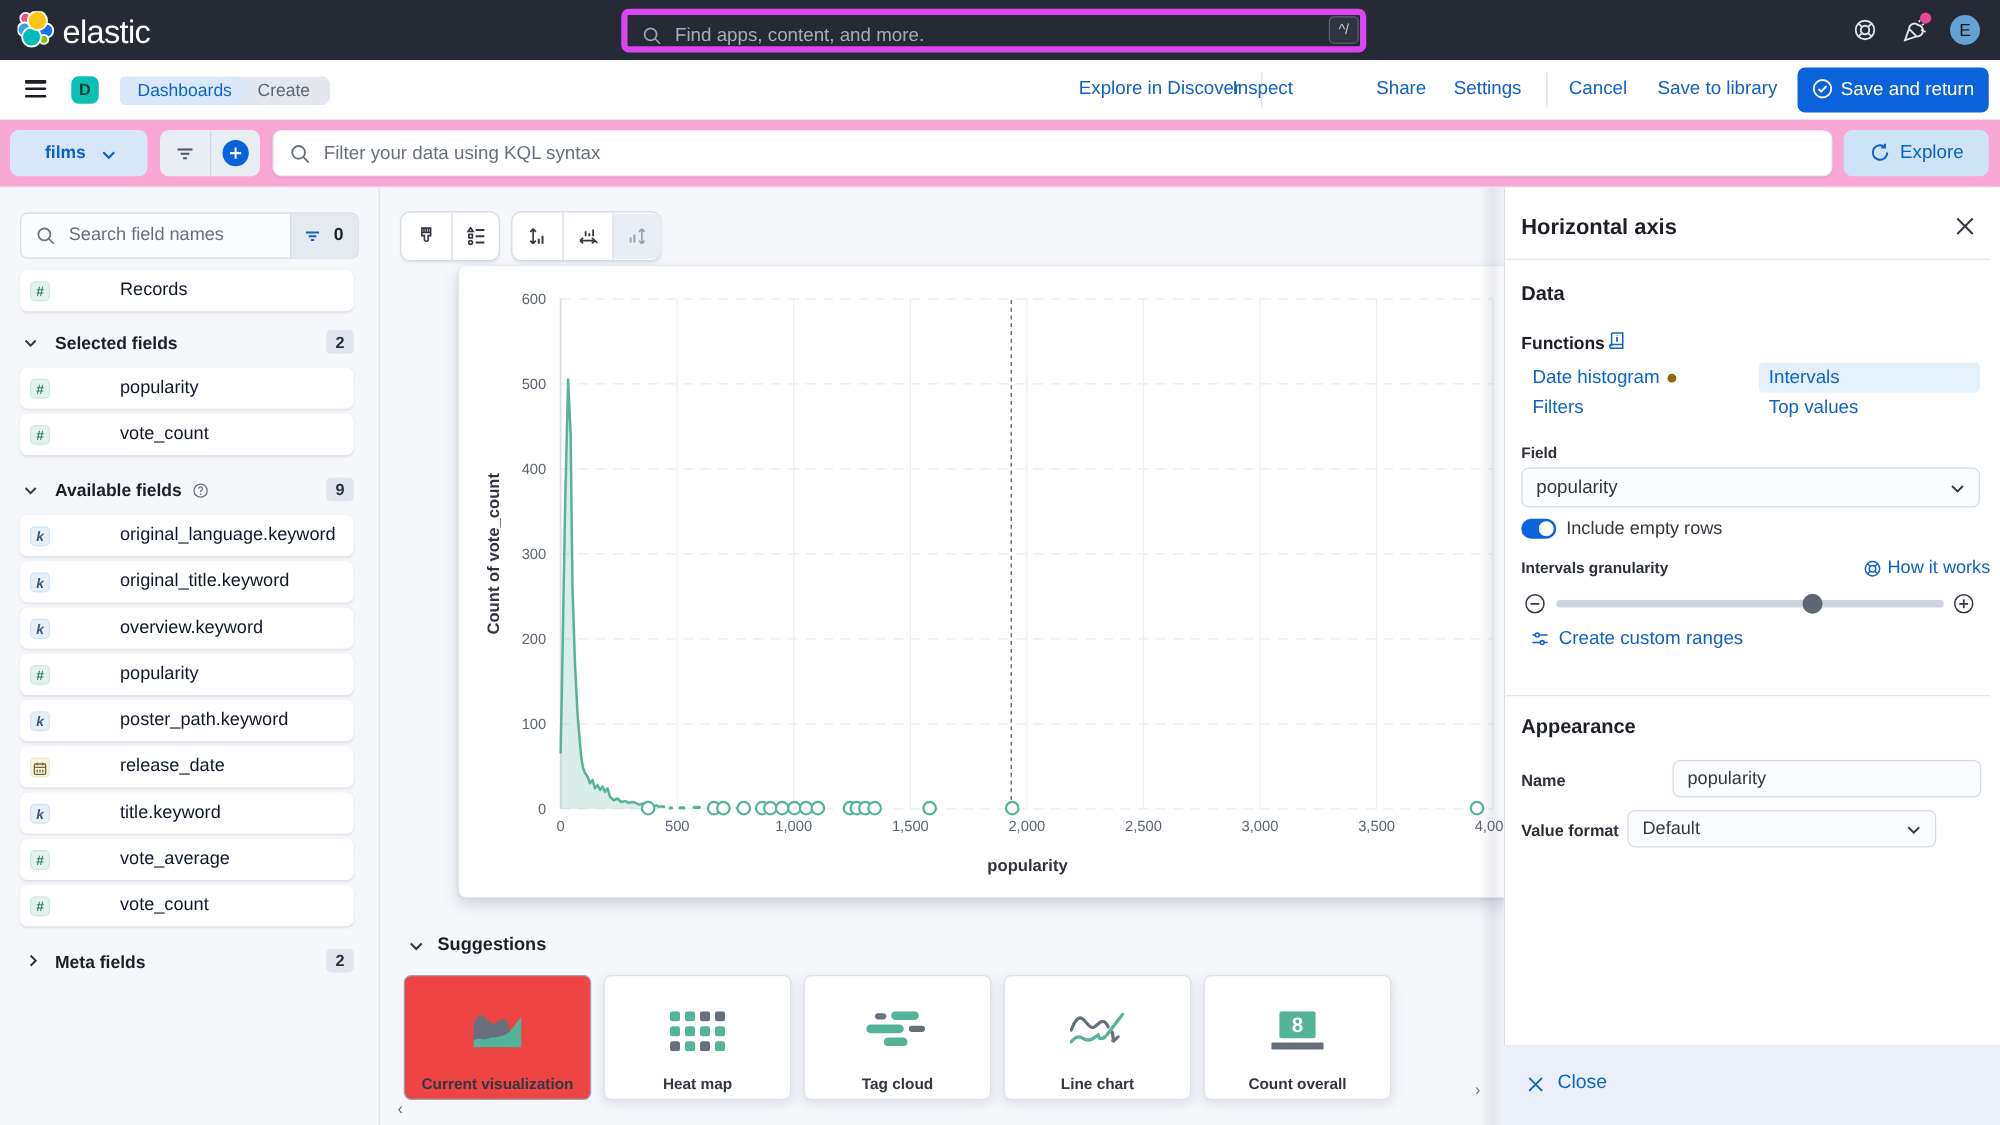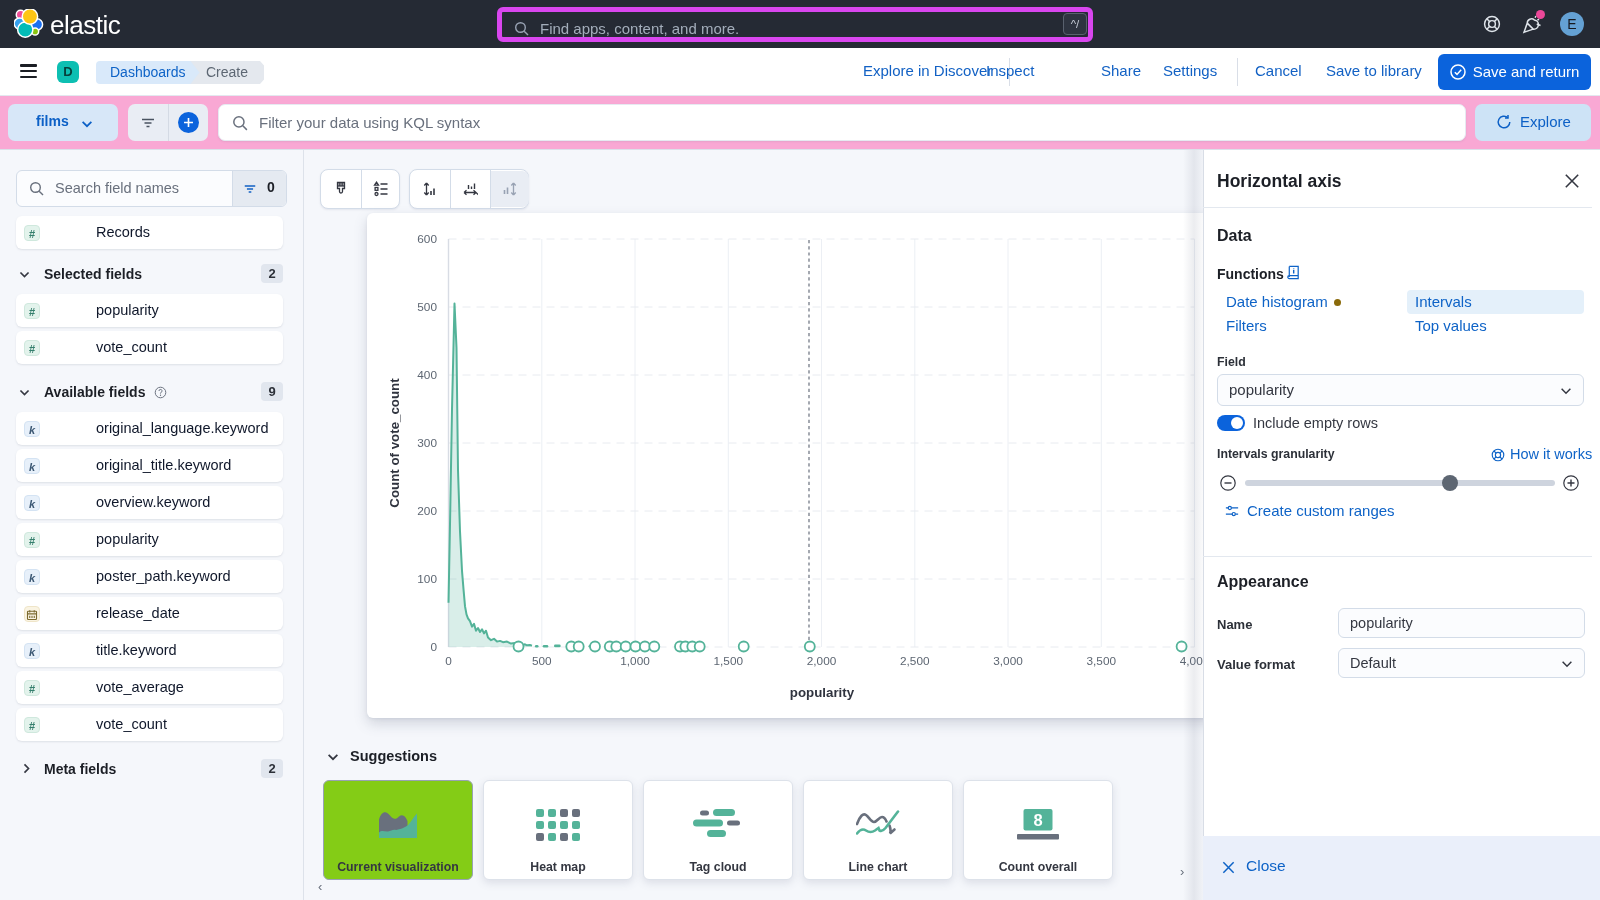--- a/index.html
+++ b/index.html
@@ -54,21 +54,21 @@
 
 .tbgrp { position:absolute; top:169px; height:40px; background:#fff; border:1px solid #d3dce8; border-radius:8px; box-shadow:0 1px 2px rgba(100,110,140,.12); }
 .tbdiv { position:absolute; top:0; width:1px; height:38px; background:#d3dce8; }
 
 
 #chart { position:absolute; left:330px; top:213px; width:863px; height:505px; background:#fff; border-radius:6px; box-shadow:0 6px 13px rgba(85,95,125,.22), 0 1px 3px rgba(85,95,125,.1);margin-left:37px; }
 
 
 #sugghead { position:absolute; left:326px; top:747px; width:300px; height:20px; }
 .card { position:absolute; top:780px; width:150px; height:100px; background:#fff; border:1px solid #dde2ea; border-radius:6px; box-shadow:0 3px 9px rgba(85,95,125,.16); }
-.card.sel { background:#84cc16; border:1px solid #98a2b3; box-shadow:none; }
+.card.sel { background:#ef4444; border:1px solid #98a2b3; box-shadow:none; }
 .card .clabel { position:absolute; left:0; right:0; top:79px; text-align:center; font-size:12.3px; font-weight:700; color:#343741; }
 .card svg { position:absolute; left:50%; top:28px; transform:translateX(-50%); }
 #rp-title { position:absolute; left:1217px; top:171px; font-size:17.5px; font-weight:700; color:#1c1f26; }
 #rp-close { position:absolute; left:1563px; top:172px; width:18px; height:18px; }
 #rp-div1 { position:absolute; left:1203px; top:207px; width:389px; height:1px; background:#e3e8ef; }
 #rp-div2 { position:absolute; left:1203px; top:556px; width:389px; height:1px; background:#e3e8ef; }
 .rp-h { position:absolute; left:1217px; font-size:16px; font-weight:700; color:#1c1f26; }
 .rp-lbl { position:absolute; left:1217px; font-size:12.3px; font-weight:700; color:#2c3038; }
 .rp-link { position:absolute; color:#0e63c7; font-size:15px; }
 #intervals-box { position:absolute; left:1407px; top:290px; width:177px; height:24px; background:#e4f0fa; border-radius:4px; }
@@ -486,21 +486,21 @@
       <circle cx="10" cy="11.5" r="1.8"></circle>
     </svg>
   <span class="rp-link" style="left:1247px;top:502px">Create custom ranges</span>
   <div id="rp-div2"></div>
   <div class="rp-h" style="top:573px">Appearance</div>
   <div class="rp-lbl" style="top:617px;font-size:13px">Name</div>
   <div class="rp-input" style="left:1338px;top:608px;width:247px;height:30px;font-size:14.5px;line-height:28px">
       <span style="position:absolute;left:11px">popularity</span>
     </div>
   <div class="rp-lbl" style="top:657px;font-size:13px">Value format</div>
-  <div class="rp-input" style="left:1338px;top:648px;width:247px;height:30px;font-size:14.5px;line-height:28px">
+  <div class="rp-input" style="left:1302px;top:648px;width:247px;height:30px;font-size:14.5px;line-height:28px">
       <span style="position:absolute;left:11px">Default</span>
     <svg style="position:absolute;right:10px;top:8px" width="14" height="14" viewBox="0 0 16 16" fill="none" stroke="#343741" stroke-width="1.7">
         <path d="M3 5.5 L8 10.5 L13 5.5"></path>
       </svg>
   </div>
   <div id="footer">
     <svg style="position:absolute;left:18px;top:24px" width="15" height="15" viewBox="0 0 16 16" fill="none" stroke="#0e63c7" stroke-width="1.6">
         <path d="M2.5 2.5 L13.5 13.5 M13.5 2.5 L2.5 13.5"></path>
       </svg>
     <span style="position:absolute;left:43px;top:21px;color:#0e63c7;font-size:15.5px;font-weight:500">Close</span>

